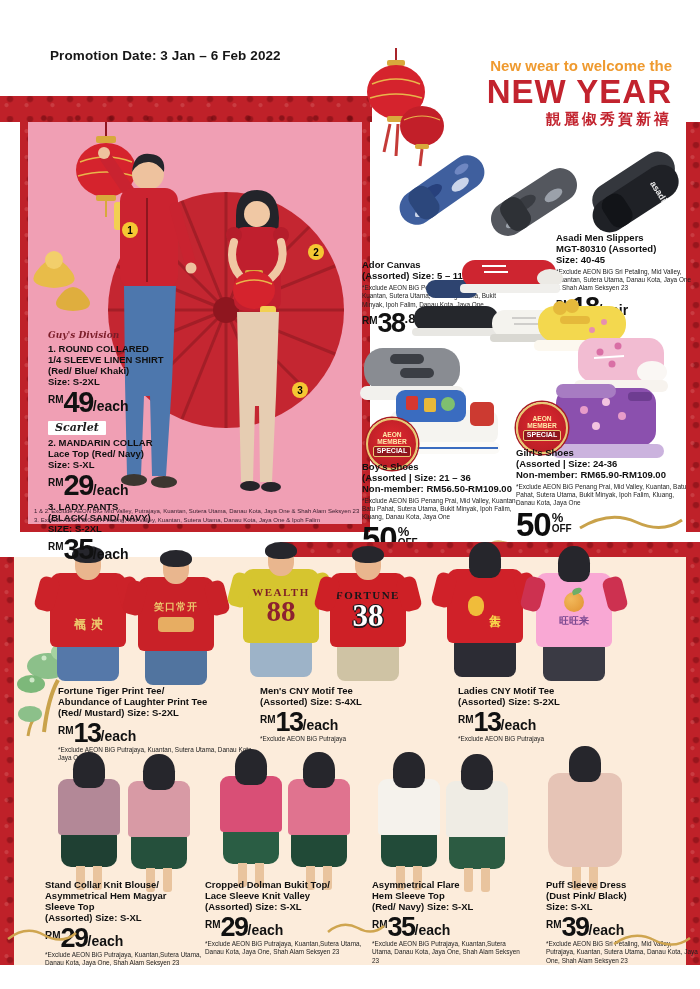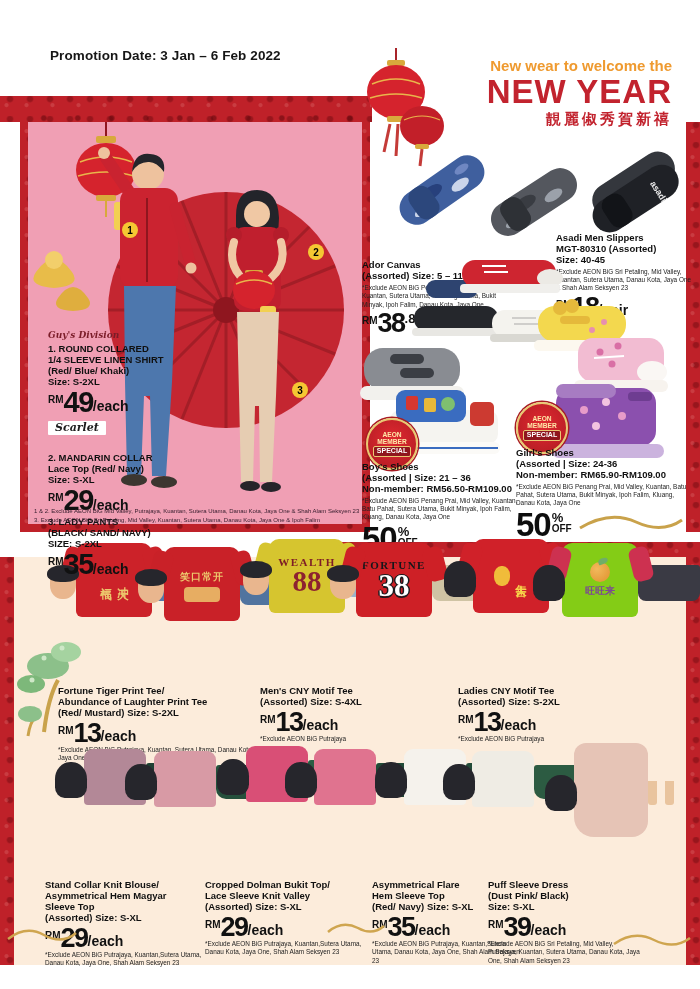--- a/index.html
+++ b/index.html
@@ -35,21 +35,21 @@
   .d-col{display:flex;flex-direction:column;line-height:1;margin-left:1px;}
   .d-pct{font-size:13px;font-weight:800;}
   .d-off{font-size:10px;font-weight:800;}
   .footnote{font-size:6px;line-height:1.45;color:#3a2030;}
   .brandscript{font-family:"DejaVu Serif", serif;font-style:italic;font-weight:700;font-size:9px;color:#7a1c28;}
   .scarletbox{display:inline-block;background:#fff;padding:0 7px 1px 7px;border-radius:1px;font-family:"DejaVu Serif", serif;font-style:italic;font-weight:700;font-size:11px;color:#1c1c1c;}
   .member-badge{width:48px;height:48px;border-radius:50%;background:radial-gradient(circle at 50% 42%, #e02a30 0%, #bb1e26 75%);border:2px solid #e9c973;box-shadow:0 0 0 1.5px #a81b22;display:flex;flex-direction:column;align-items:center;justify-content:center;text-align:center;}
   .member-badge .l1,.member-badge .l2{font-size:6.6px;font-weight:800;color:#ffe9a8;line-height:1.1;}
   .member-badge .l3{font-size:7px;font-weight:800;color:#fff;background:#8f161d;border:1px solid #e9c973;border-radius:2px;padding:0 3px;margin-top:1px;line-height:1.25;}
   
-  .fig{position:absolute;display:flex;flex-direction:row;align-items:center;}
+  .fig{position:absolute;display:flex;flex-direction:column;align-items:center;}
   .head{width:26px;height:30px;background:#e9b68e;border-radius:42% 42% 46% 46%;position:relative;z-index:2;}
   .hair{position:absolute;top:-4px;left:-3px;right:-3px;height:17px;background:#26262c;border-radius:50% 50% 42% 42%;}
   .hair.long{height:36px;border-radius:48% 48% 30% 30%;}
   .shirt{width:76px;height:74px;margin-top:-7px;border-radius:10px 10px 6px 6px;position:relative;display:flex;align-items:center;justify-content:center;z-index:1;}
   .slv{position:absolute;top:4px;width:20px;height:34px;border-radius:7px;}
   .slv.l{left:-13px;transform:rotate(14deg);}
   .slv.r{right:-13px;transform:rotate(-14deg);}
   .lower{width:62px;height:36px;margin-top:-2px;border-radius:3px 3px 8px 8px;}
   .graphic{text-align:center;}
   .gv{display:flex;gap:2px;justify-content:center;}
@@ -172,21 +172,21 @@
       <div class="pname">1/4 SLEEVE LINEN SHIRT</div>
       <div class="pname">(Red/ Blue/ Khaki)</div>
       <div class="pname">Size: S-2XL</div>
       <div class="price big">
         <span class="p-rm">RM</span>
         <span class="p-big">49</span>
         <span class="p-unit">/each</span>
       </div>
     </div>
     <div style="margin-top:3px;"><span class="scarletbox">Scarlet</span></div>
-    <div style="margin-top:18px;">
+    <div style="margin-top:3px;">
       <div class="pname">2. MANDARIN COLLAR</div>
       <div class="pname">Lace Top (Red/ Navy)</div>
       <div class="pname">Size: S-XL</div>
       <div class="price big">
         <span class="p-rm">RM</span>
         <span class="p-big">29</span>
         <span class="p-unit">/each</span>
       </div>
     </div>
     <div style="margin-top:4px;">
@@ -474,21 +474,21 @@
         <div class="blob"></div>
         <span>年大吉</span>
       </div>
     </div>
     <div class="lower" style="background:#2c2c34;"></div>
   </div>
   <div class="fig" style="left:536px;top:550px;">
     <div class="head">
         <div class="hair long"></div>
       </div>
-    <div class="shirt" style="background:#84cc16;">
+    <div class="shirt" style="background:#f9a8d4;">
       <div class="slv l" style="background:#cd3150;"></div>
         <div class="slv r" style="background:#cd3150;"></div>
       <div class="graphic g6">
         <div class="orange"></div>
         <span>旺旺来</span>
       </div>
     </div>
     <div class="lower" style="background:#3a3a44;"></div>
   </div>
 
@@ -628,21 +628,21 @@
     <div class="pname">Asymmetrical Flare</div>
     <div class="pname">Hem Sleeve Top</div>
     <div class="pname">(Red/ Navy) Size: S-XL</div>
     <div class="price">
       <span class="p-rm">RM</span>
       <span class="p-big">35</span>
       <span class="p-unit">/each</span>
     </div>
     <div class="pexc">*Exclude AEON BiG Putrajaya, Kuantan,Sutera Utama, Danau Kota, Jaya One, Shah Alam Seksyen 23</div>
   </div>
-  <div class="abs" style="left:488px;top:880px;width:154px;">
+  <div class="abs" style="left:546px;top:880px;width:154px;">
     <div class="pname">Puff Sleeve Dress</div>
     <div class="pname">(Dust Pink/ Black)</div>
     <div class="pname">Size: S-XL</div>
     <div class="price">
       <span class="p-rm">RM</span>
       <span class="p-big">39</span>
       <span class="p-unit">/each</span>
     </div>
     <div class="pexc">*Exclude AEON BiG Sri Petaling, Mid Valley, Putrajaya, Kuantan, Sutera Utama, Danau Kota, Jaya One, Shah Alam Seksyen 23</div>
   </div>

